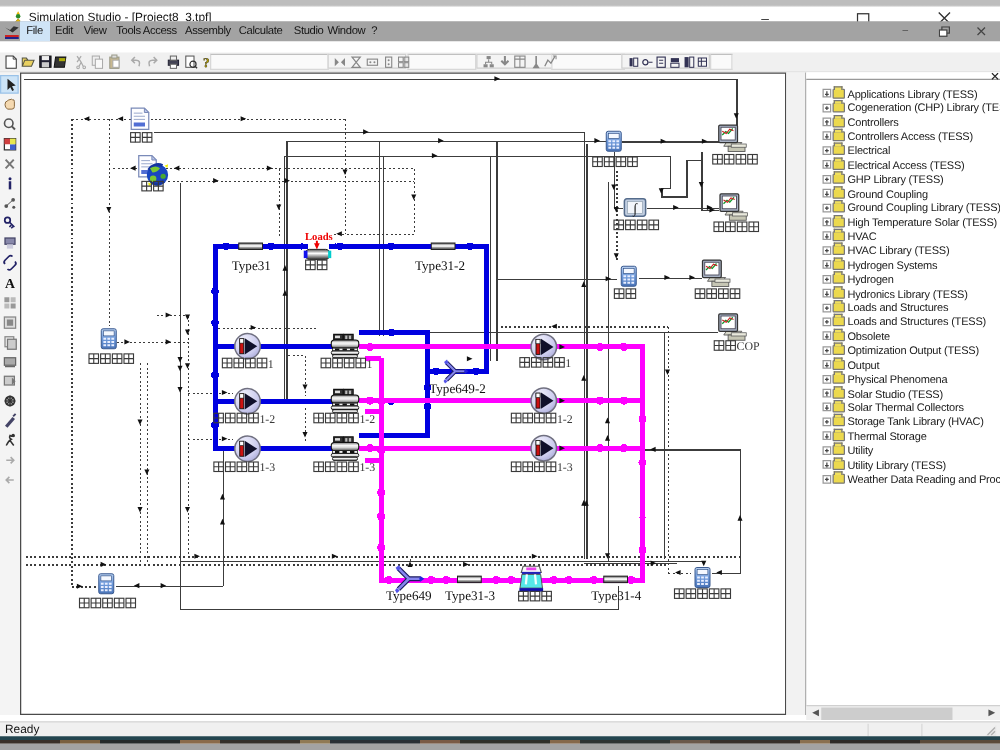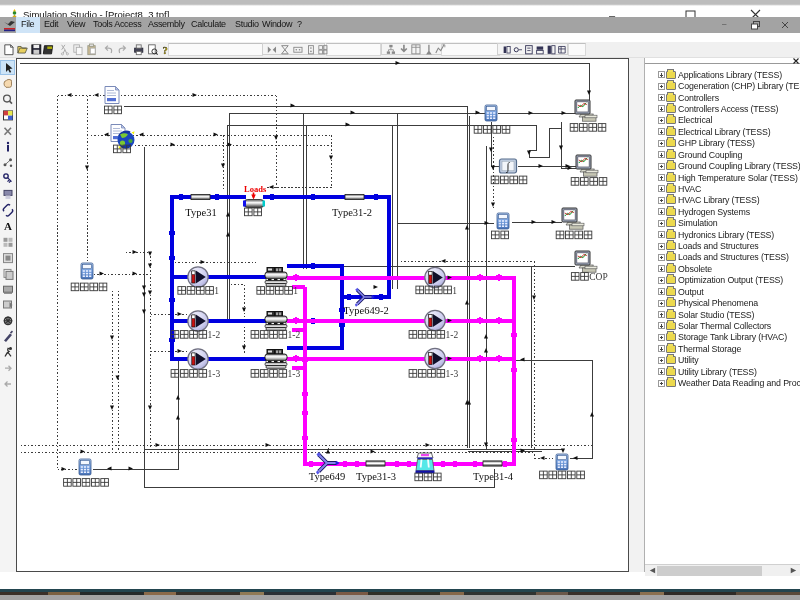--- a/index.html
+++ b/index.html
@@ -1186,21 +1186,21 @@
             <span class="tlabel">Controllers Access (TESS)</span>
           </div>
           <div class="trow">
             <span class="plus"></span>
             <span class="folder"></span>
             <span class="tlabel">Electrical</span>
           </div>
           <div class="trow">
             <span class="plus"></span>
             <span class="folder"></span>
-            <span class="tlabel">Electrical Library (TESS)</span>
+            <span class="tlabel">Electrical Access (TESS)</span>
           </div>
           <div class="trow">
             <span class="plus"></span>
             <span class="folder"></span>
             <span class="tlabel">GHP Library (TESS)</span>
           </div>
           <div class="trow">
             <span class="plus"></span>
             <span class="folder"></span>
             <span class="tlabel">Ground Coupling</span>
@@ -1226,21 +1226,21 @@
             <span class="tlabel">HVAC Library (TESS)</span>
           </div>
           <div class="trow">
             <span class="plus"></span>
             <span class="folder"></span>
             <span class="tlabel">Hydrogen Systems</span>
           </div>
           <div class="trow">
             <span class="plus"></span>
             <span class="folder"></span>
-            <span class="tlabel">Simulation</span>
+            <span class="tlabel">Hydrogen</span>
           </div>
           <div class="trow">
             <span class="plus"></span>
             <span class="folder"></span>
             <span class="tlabel">Hydronics Library (TESS)</span>
           </div>
           <div class="trow">
             <span class="plus"></span>
             <span class="folder"></span>
             <span class="tlabel">Loads and Structures</span>
@@ -1306,15 +1306,24 @@
             <span class="tlabel">Weather Data Reading and Process</span>
           </div>
         </div>
    <div id="hscroll">
      <span class="harr" style="left:3px">◄</span>
      <div id="hthumb"></div>
      <span class="harr" style="right:3px">►</span>
    </div>
   </div>
  </div>
+ <div id="statusbar">
+      <span style="position:absolute;left:4px;top:0px">Ready</span>
+   <span class="sep" style="left:694px"></span>
+      <span class="sep" style="left:737px"></span>
+   <svg style="position:absolute;right:2px;top:1px" width="11" height="11">
+        <path d="M10 1 V10 H1 Z" fill="#e8e8e8"></path>
+        <path d="M9 3 L3 9 M9 6 L6 9 M9 9 L9 9" stroke="#b0b0b0" stroke-width="1"></path>
+      </svg>
+ </div>
  <div id="darkline"></div>
     <div id="muddy"></div>
     <div id="taskbar"></div>
 </div>
 </body></html>

